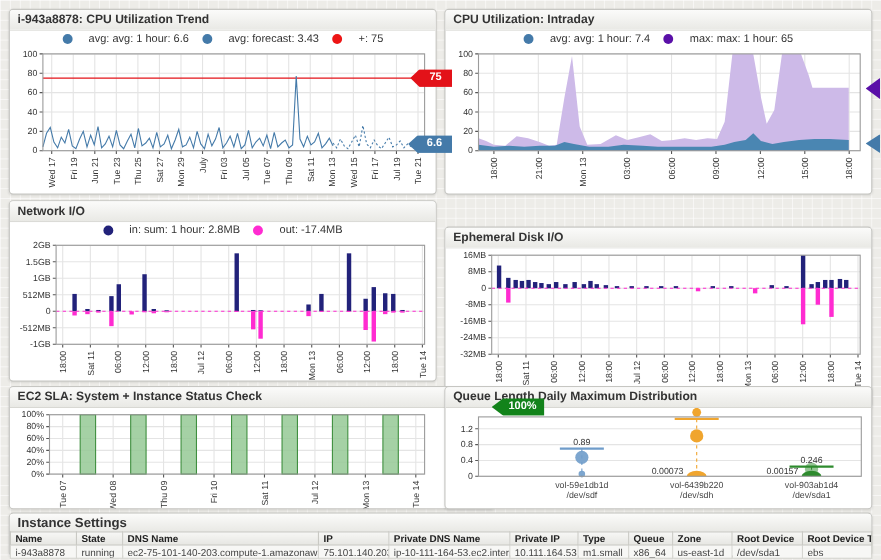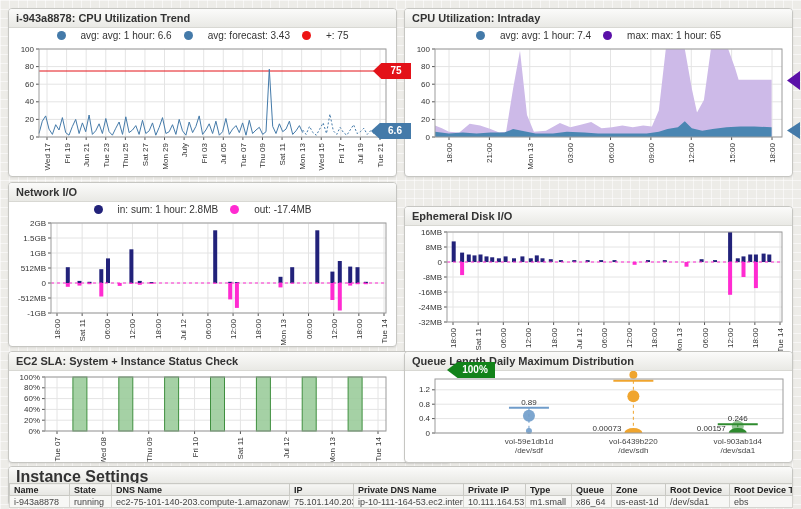--- a/index.html
+++ b/index.html
@@ -63,21 +63,21 @@
   
   #p-cpu-trend    { left: 8px;   top: 8px;   width: 389px; height: 169px; }
   #p-cpu-intraday { left: 404px; top: 8px;   width: 389px; height: 169px; }
   #p-network      { left: 8px;   top: 182px; width: 389px; height: 165px; }
   #p-disk         { left: 404px; top: 182px; width: 389px; height: 165px; margin-top: 24px; }
   #p-sla          { left: 8px;   top: 351px; width: 442px; height: 112px; }
   #p-queue        { left: 404px; top: 351px; width: 389px; height: 112px; }
   #p-settings     { left: 8px;   top: 466px; width: 785px; height: 40px;  }
 
   
-  #p-settings .phead { height: 16px; padding-top: 1px; font-size: 16px; border-bottom: none; }
+  #p-settings .phead { height: 16px; padding-top: 1px; font-size: 12px; border-bottom: none; }
   table { border-collapse: collapse; width: 100%; table-layout: fixed; }
   th, td {
     font-size: 9px; text-align: left; padding: 0 4px; height: 12px;
     overflow: hidden; white-space: nowrap; text-overflow: clip;
   }
   th { background: linear-gradient(#f6f6f4,#e6e6e2); border: 1px solid #c9c9c4; color: #222; font-weight: bold; }
   td { background: #f7f7f5; border: 1px solid #d6d6d1; color: #444; }
 </style>
 </head>
 <body>

